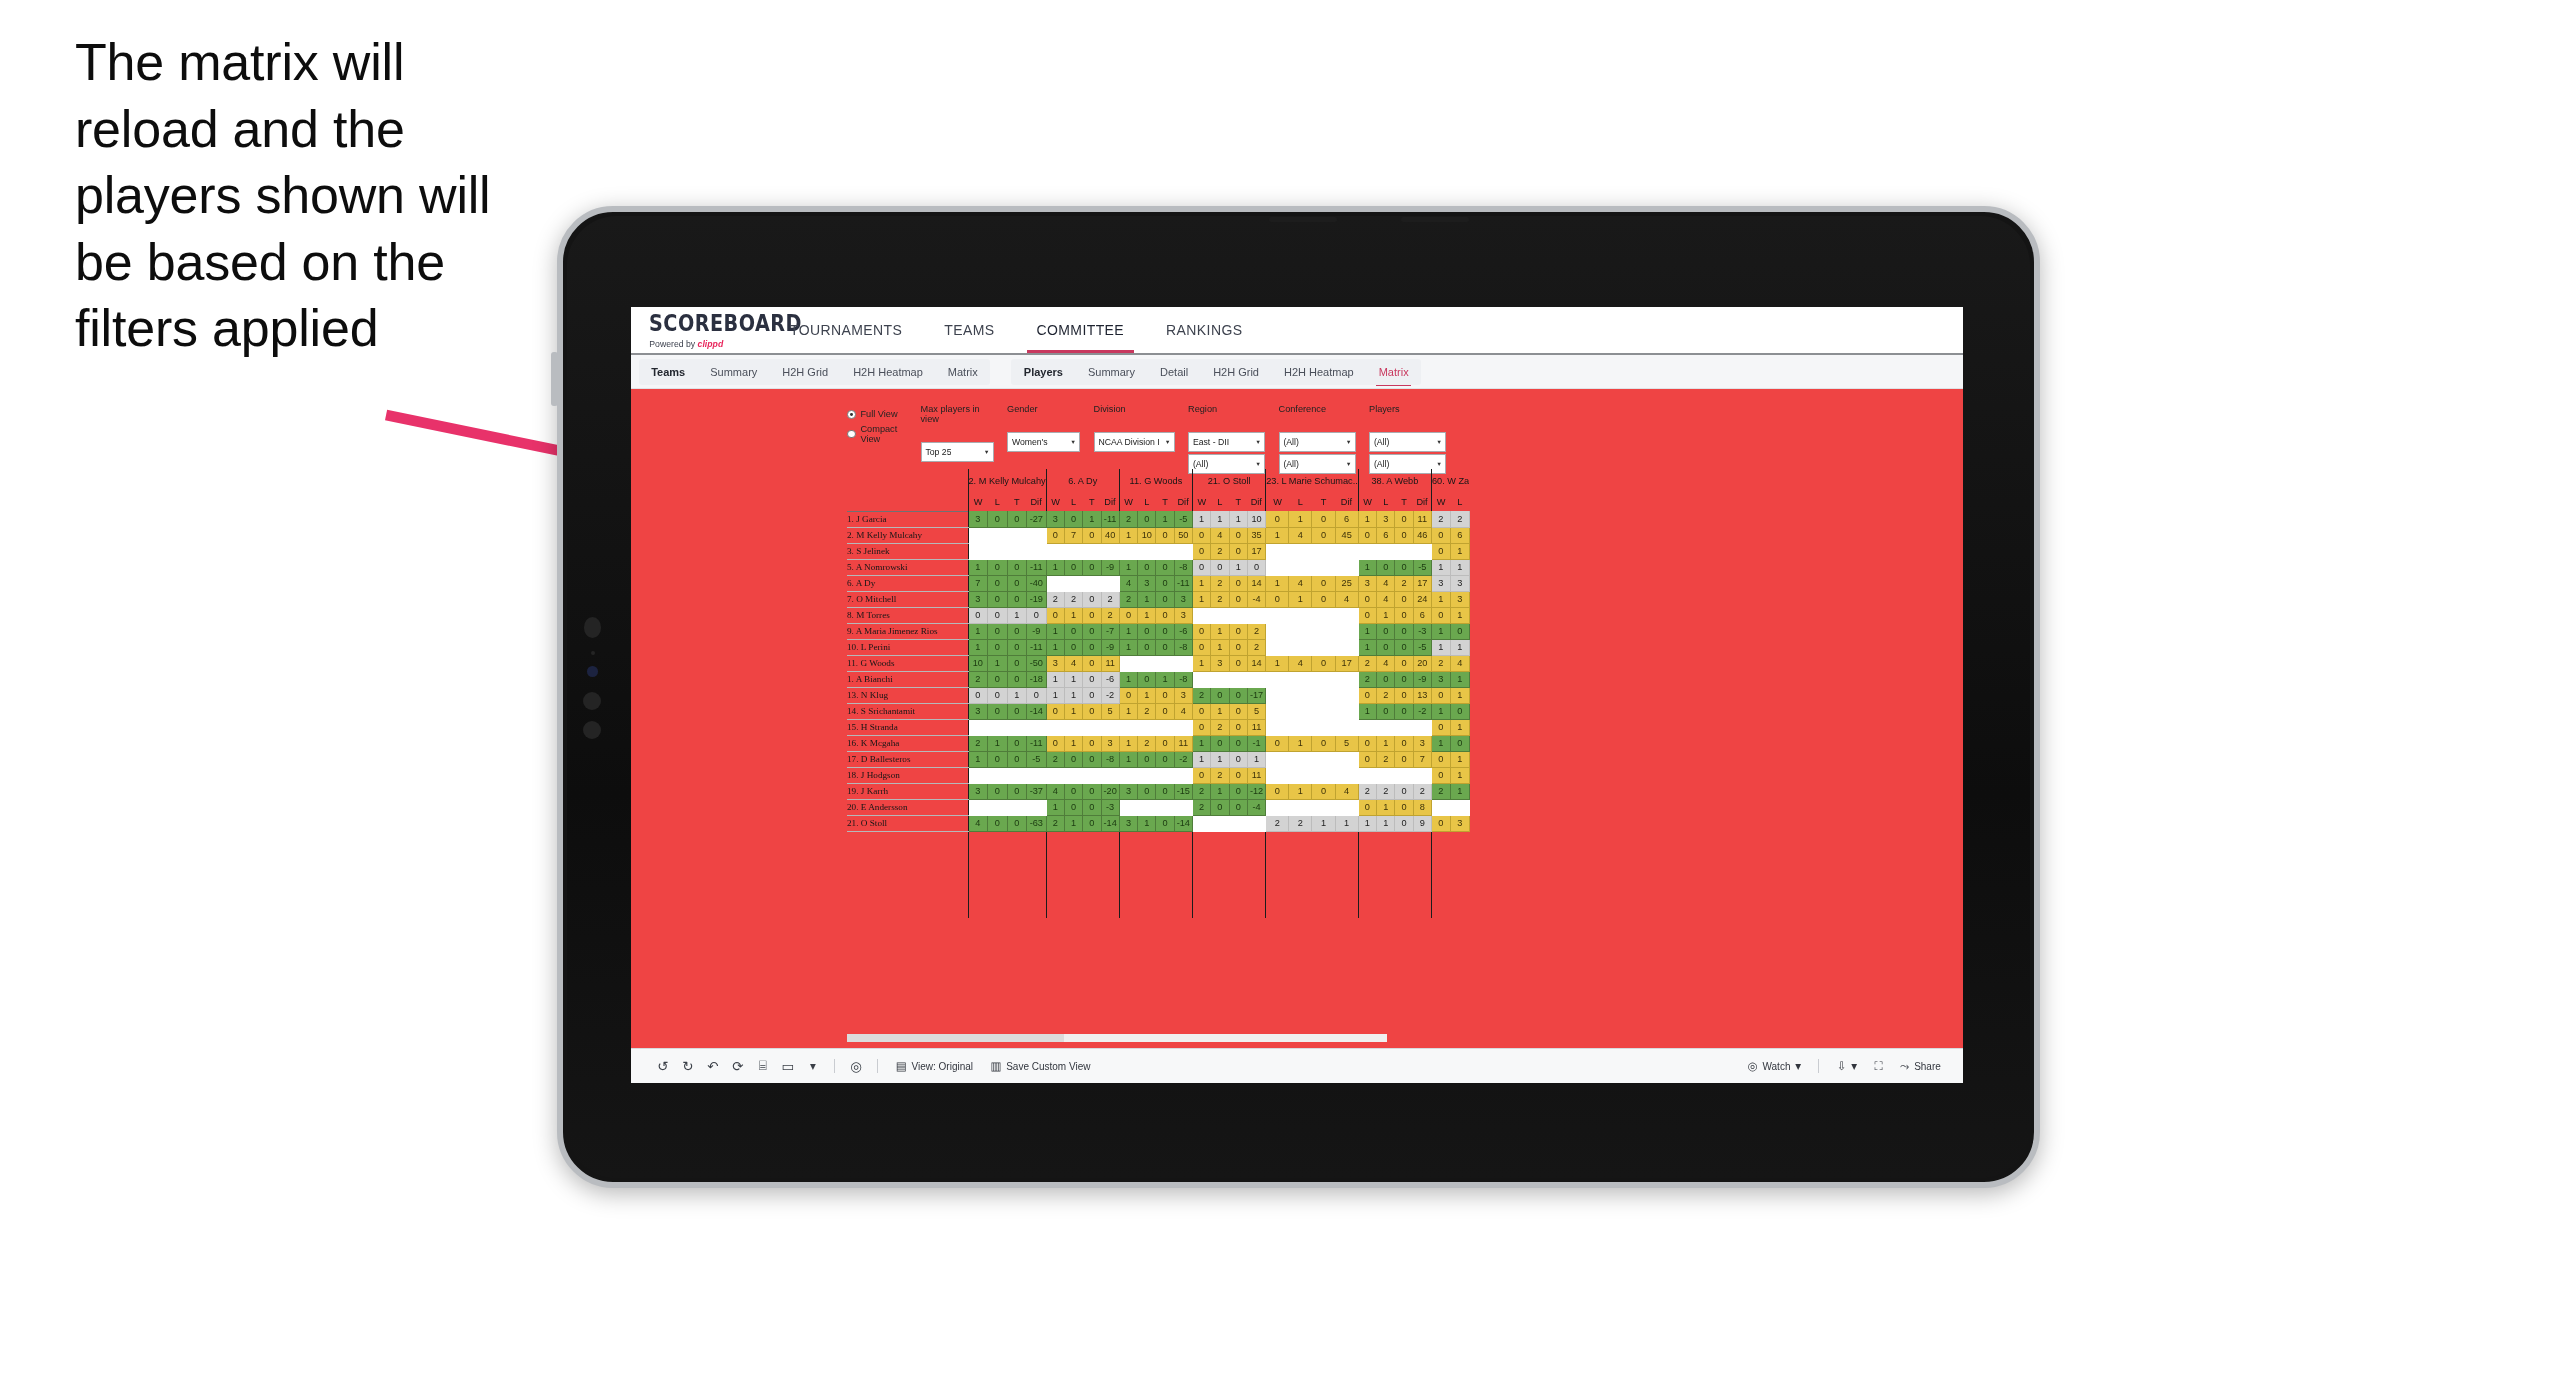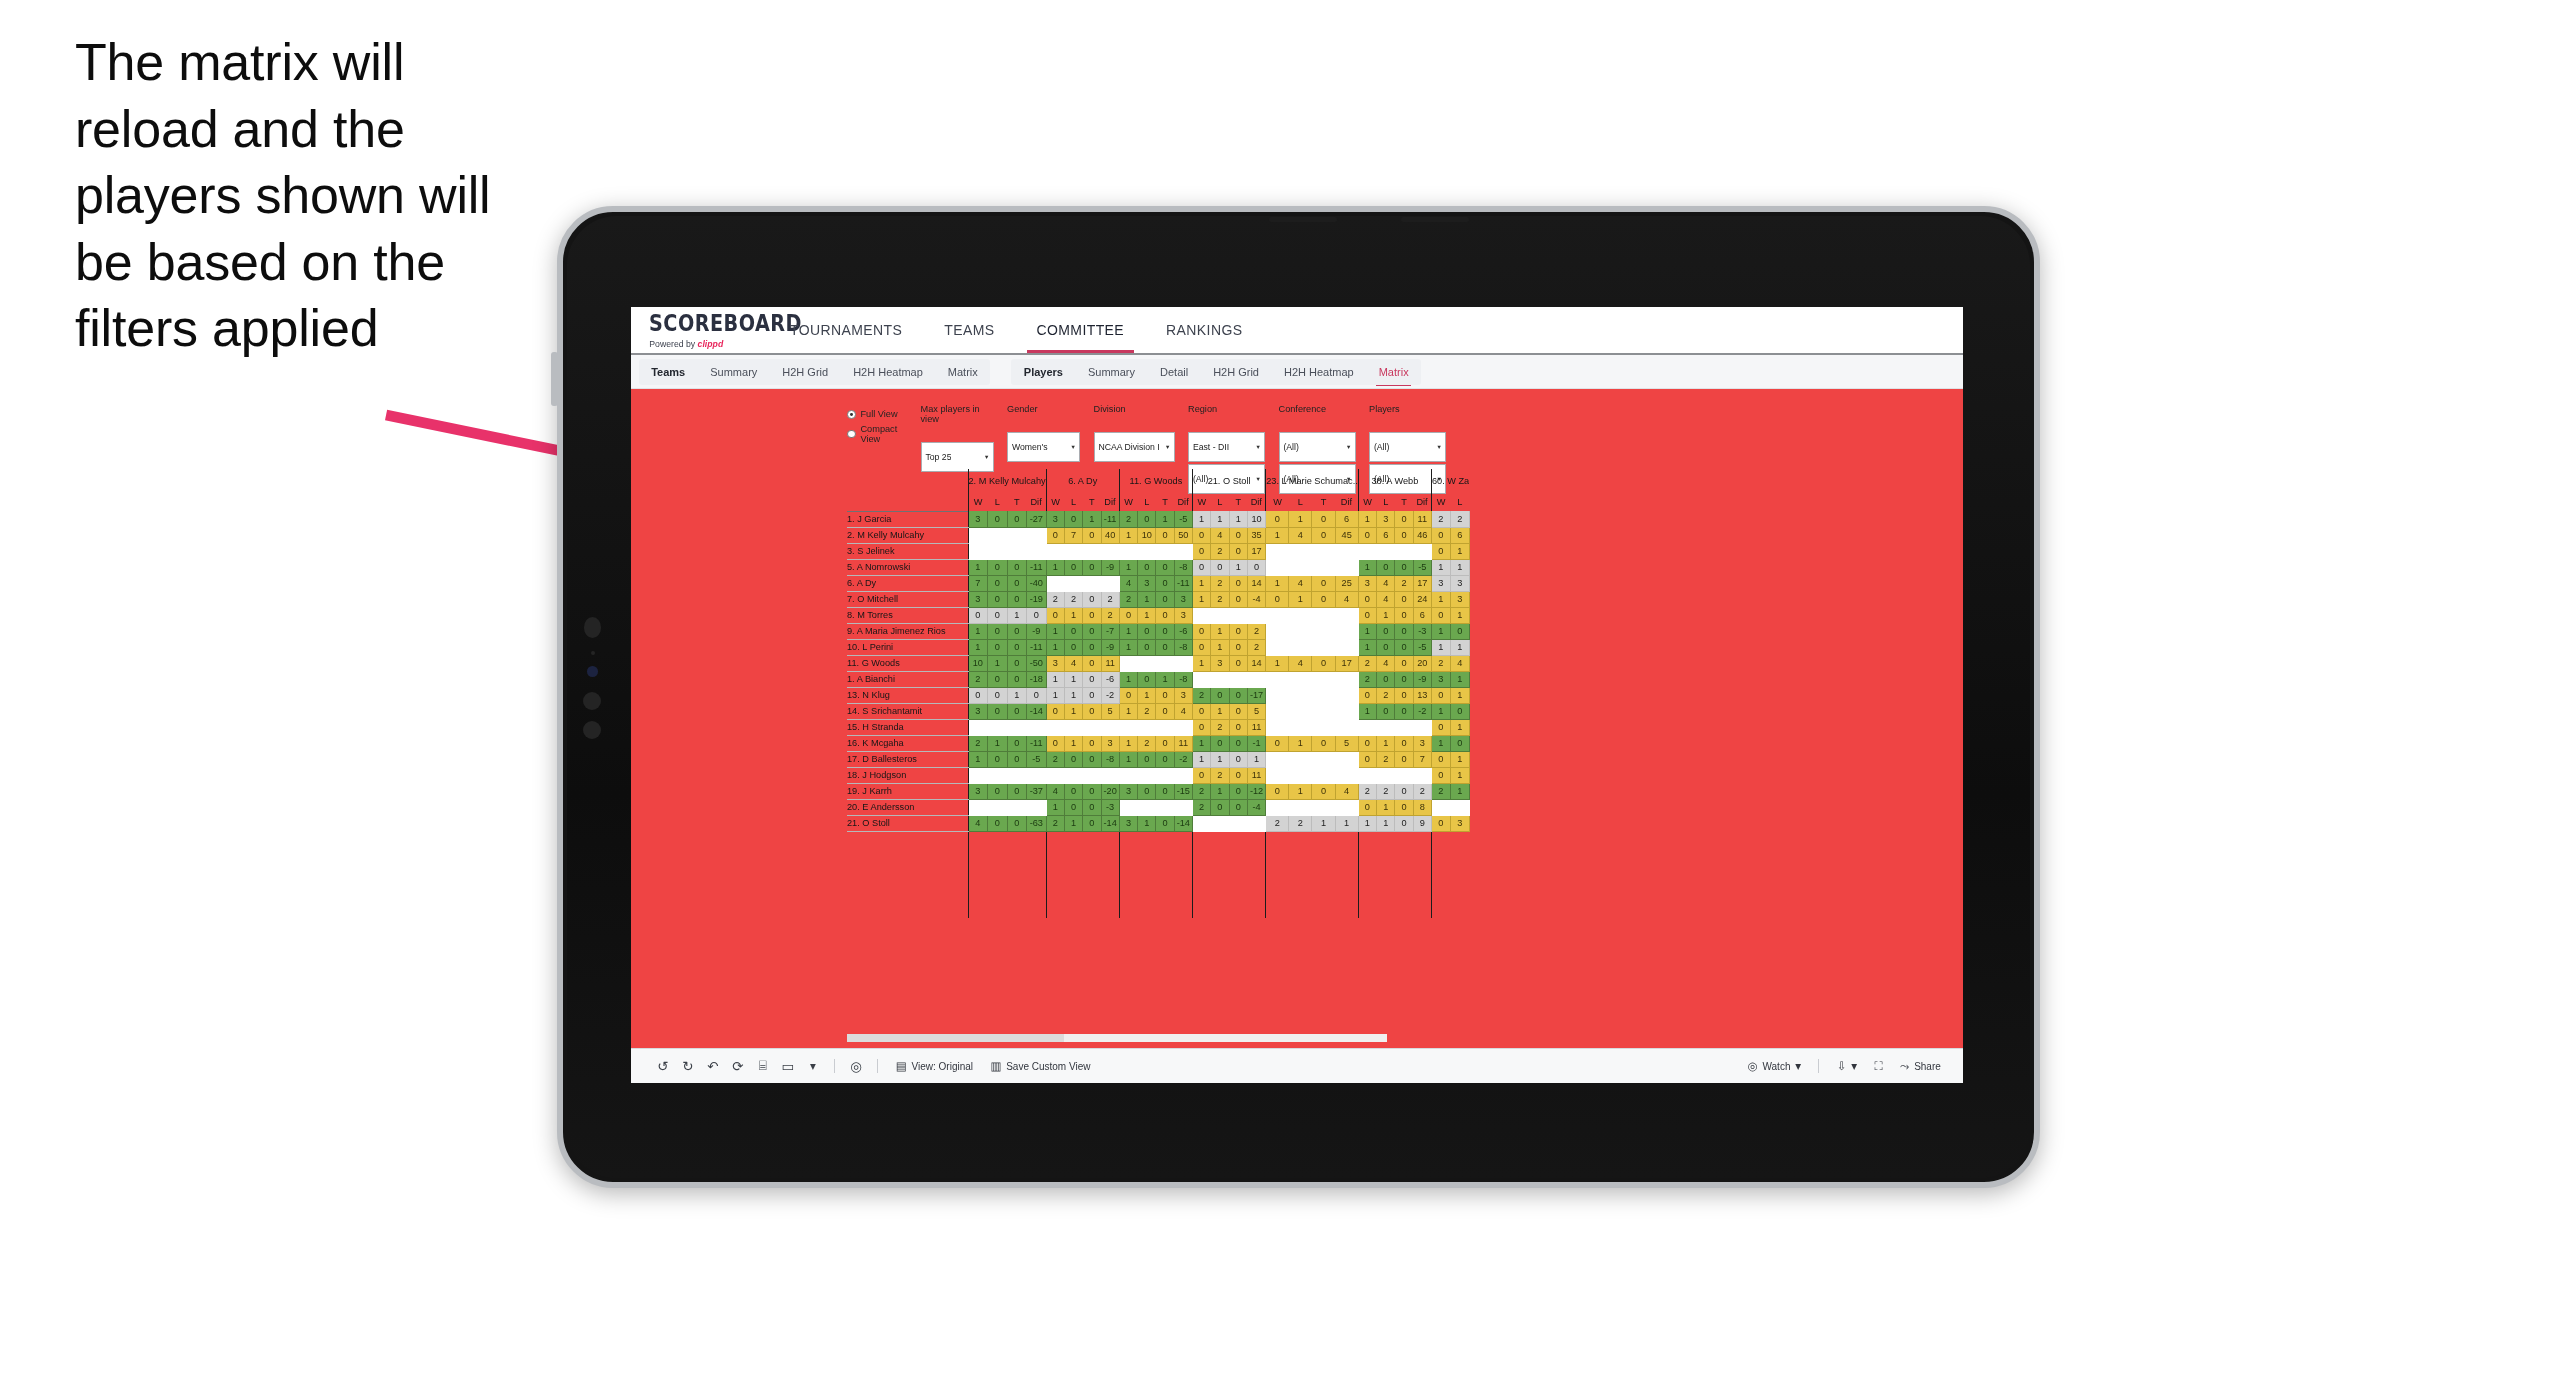--- a/index.html
+++ b/index.html
@@ -96,42 +96,42 @@
 
   
   .filters { position:absolute; left:216px; top:14.5px; display:flex; gap:0; align-items:flex-start; }
   .viewtoggle { width:60px; padding-top:5.8px; }
   .radio-row { display:flex; align-items:center; gap:4.8px; margin-bottom:4.8px; font-size:9.2px; color:#222; }
   .radio { width:8.7px; height:8.7px; border-radius:50%; border:1px solid #777; background:#fff; position:relative; flex:0 0 auto; }
   .radio.on::after { content:""; position:absolute; inset:1.9px; border-radius:50%; background:#333; }
   .fgroup { margin-left:13.5px; }
   .flabel { font-size:9.2px; color:#222; margin-bottom:18px; }
   .fselect {
-    height:30px; border:1px solid #a9acb1; background:#fff;
+    height:20px; border:1px solid #a9acb1; background:#fff;
     display:flex; align-items:center; justify-content:space-between;
     font-size:8.7px; color:#1b1b1b; padding:0 2.9px 0 3.9px; margin-bottom:2.9px;
   }
   .fselect .cap { white-space:nowrap; overflow:hidden; }
   .caret { font-size:5.8px; color:#333; margin-left:5.8px; }
 
   
   .matrixwrap { position:absolute; left:216px; top:80px; right:7.7px; bottom:21px; overflow:hidden; }
   table.matrix { border-collapse:collapse; table-layout:fixed; }
   table.matrix td, table.matrix th { padding:0; font-size:9.2px; font-weight:400; }
   .colname {
     height:19.3px; text-align:center; color:#161616; font-size:9.7px;
     border-left:1.9px solid #1c1c1c; white-space:nowrap; overflow:hidden;
   }
   .colname.first { border-left:1.9px solid #1c1c1c; }
   .subhdr { height:19.3px; text-align:center; color:#161616; font-size:9.2px; }
   .subhdr.bl { border-left:1.9px solid #1c1c1c; }
   .hdrspacer { height:23px; }
   .rowname {
     height:16px; padding-left:4.8px; font-size:9.7px; color:#161616;
-    border-bottom:1px solid #b6b8ba; white-space:nowrap; text-align:left;
+    border-bottom:1px solid #b6b8ba; white-space:nowrap; text-align:left;font-family:Liberation Serif, serif;
   }
   .rowname.toprule { border-top:1.9px solid #6f7174; }
   td.cell {
     height:16px; text-align:center; border-bottom:1px solid #ffffff;
     border-right:1px solid #ffffff; color:#1e1e1e;
   }
   td.cell.bl { border-left:1.9px solid #1c1c1c; }
   td.cell.green { background:#6aa84f; color:#1b3a10; border-right-color:#4f7d3a; border-bottom-color:#4f7d3a;}
   td.cell.gold  { background:#e8c547; color:#3d3209; border-right-color:#c0a330; border-bottom-color:#c0a330;}
   td.cell.grey  { background:#d3d3d3; color:#222; border-right-color:#bcbcbc; border-bottom-color:#bcbcbc;}

